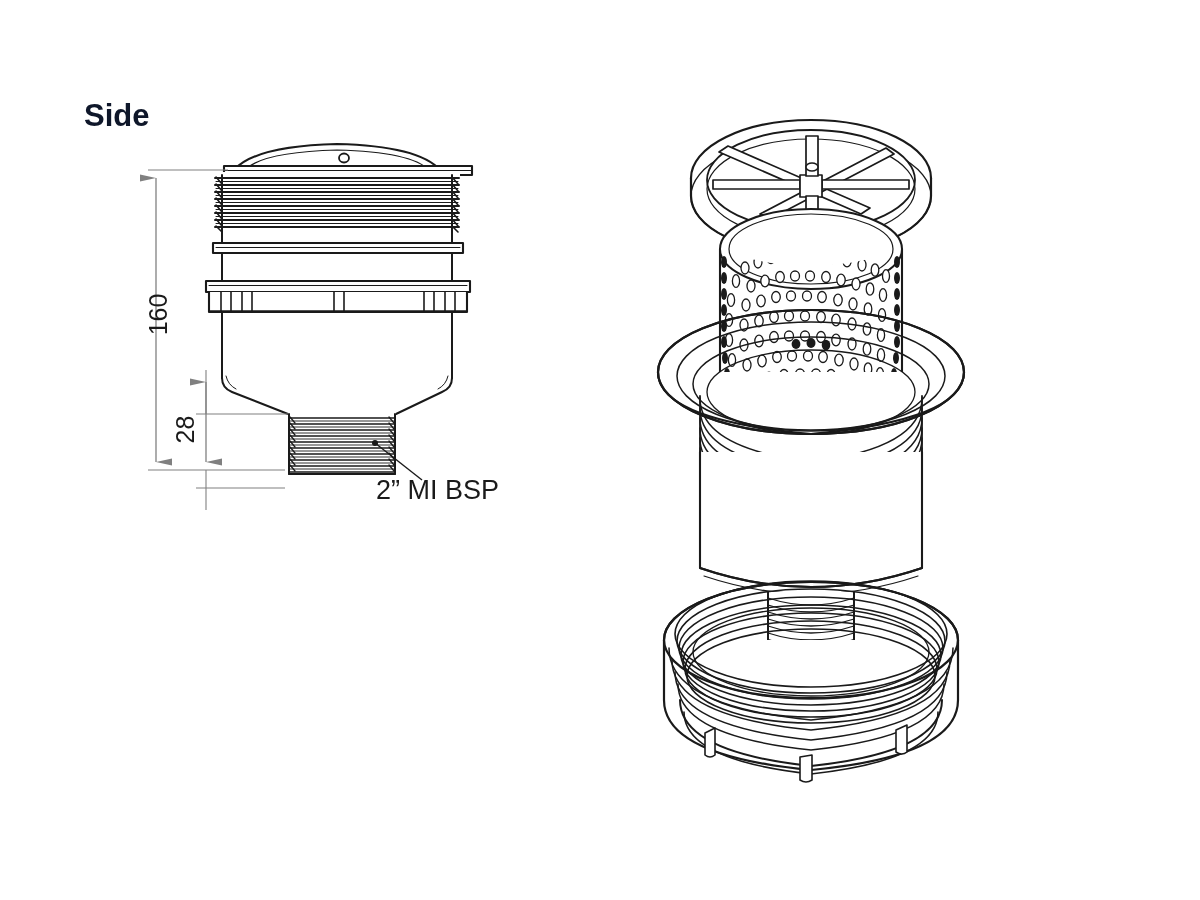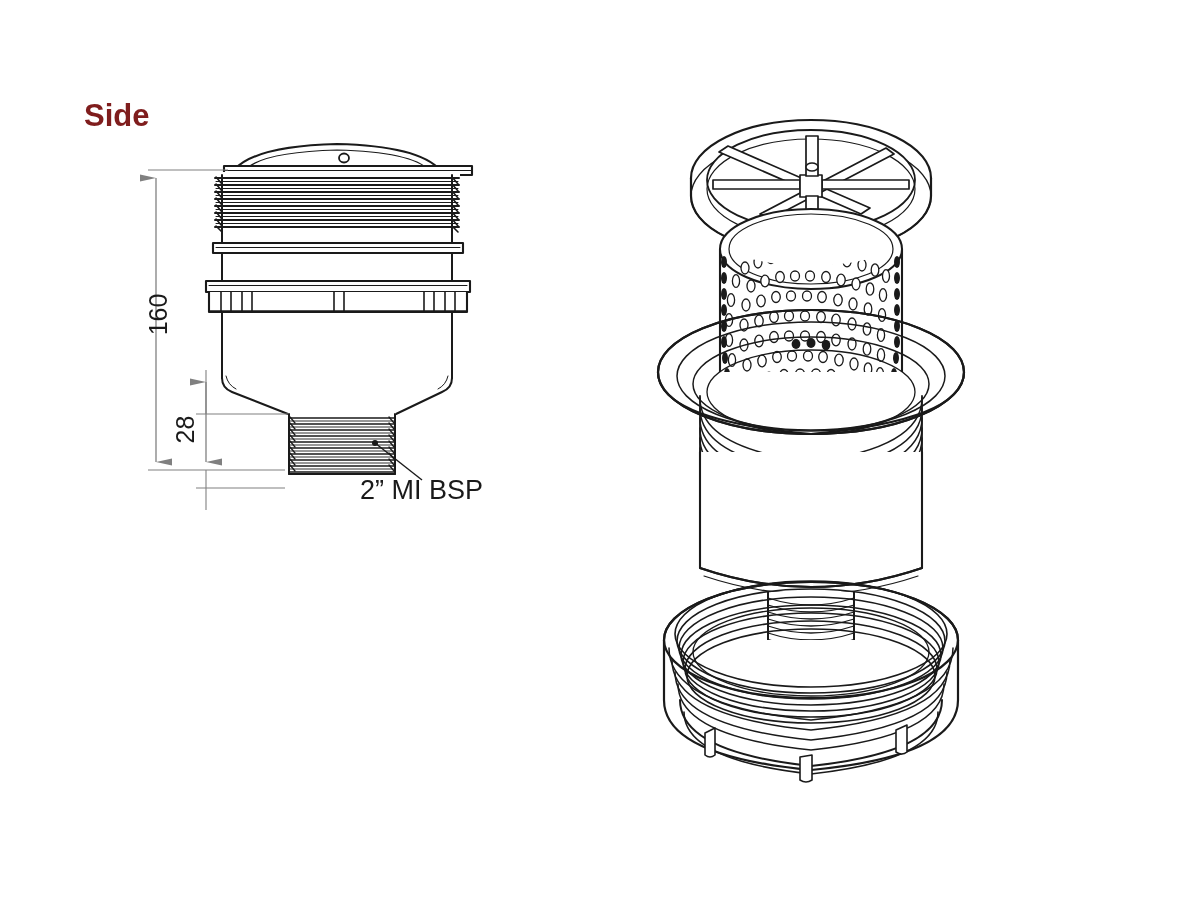--- a/index.html
+++ b/index.html
@@ -27,21 +27,21 @@
     left: 0; top: 0;
     width: 1200px;
     height: 900px;
     display: block;
   }
   .view-title {
     position: absolute;
     font-family: "Liberation Sans", sans-serif;
     font-weight: bold;
     font-size: 31px;
-    color: #7f1d1d;
+    color: #0f172a;
     letter-spacing: 0px;
     white-space: nowrap;
   }
   .dim-text {
     position: absolute;
     font-family: "Liberation Sans", sans-serif;
     font-size: 25px;
     color: #1a1a1a;
     white-space: nowrap;
     transform-origin: 50% 50%;
@@ -442,15 +442,15 @@
       </g>
     </g>
   </svg>
 
   <div class="view-title" style="left:84px; top:98px;">Side</div>
 
   <div class="dim-text rot90" style="left:128px; top:300px; width:60px; text-align:center;">160</div>
 
   <div class="dim-text rot90" style="left:160px; top:415px; width:50px; text-align:center;">28</div>
 
-  <div class="callout-text" style="left:360px; top:475px;">2” MI BSP</div>
+  <div class="callout-text" style="left:376px; top:475px;">2” MI BSP</div>
 
 </div>
 
 </body></html>

